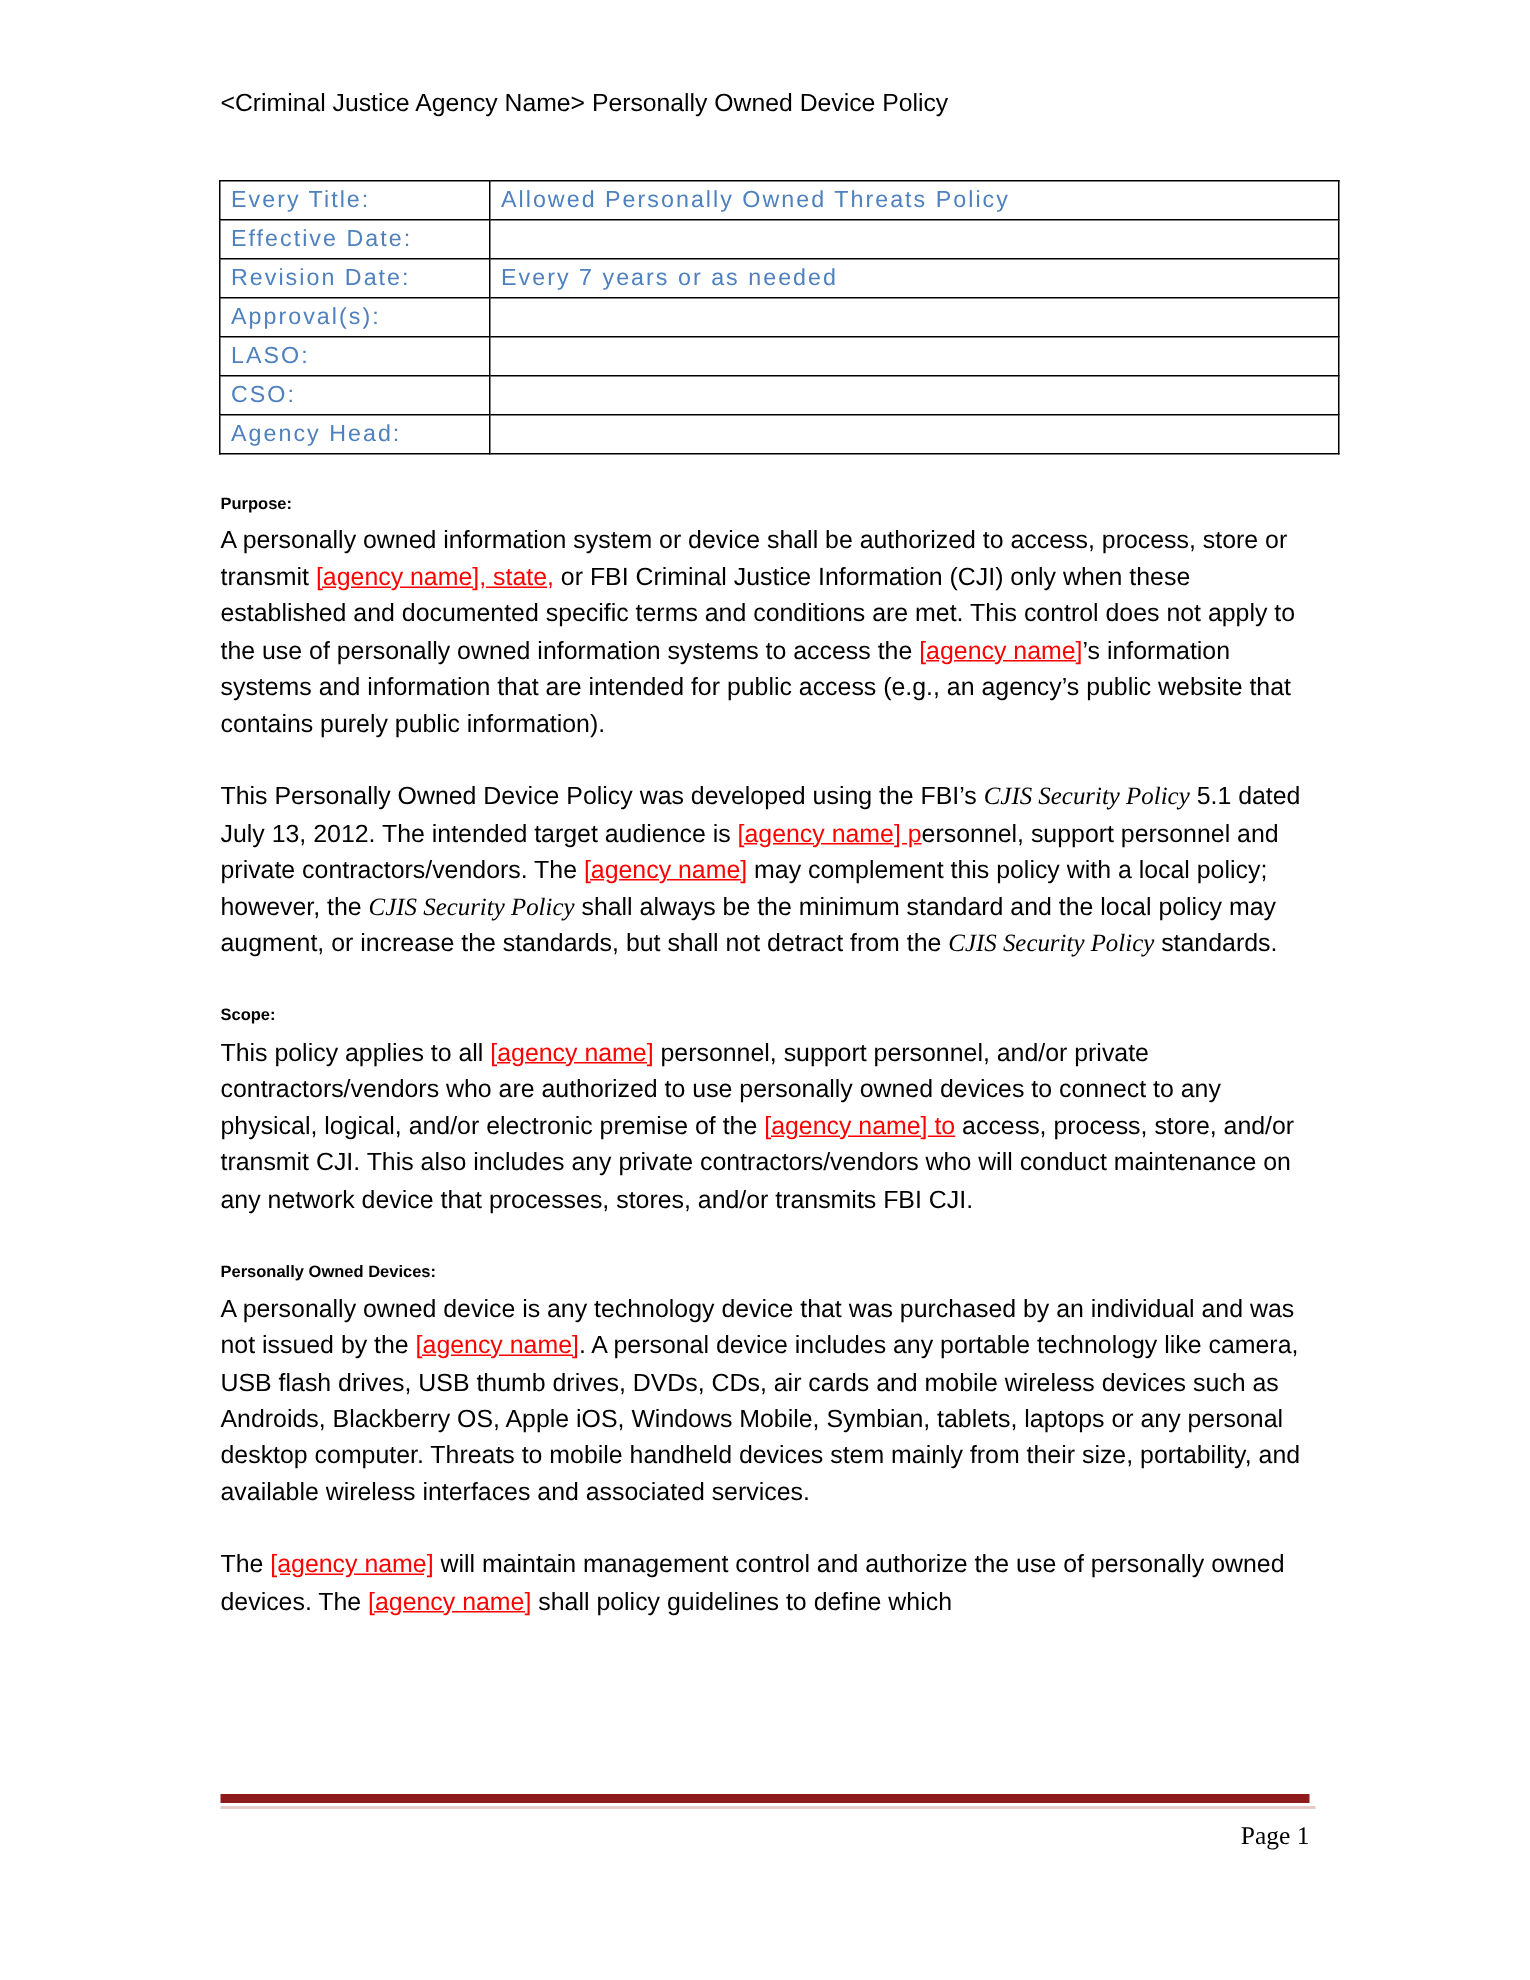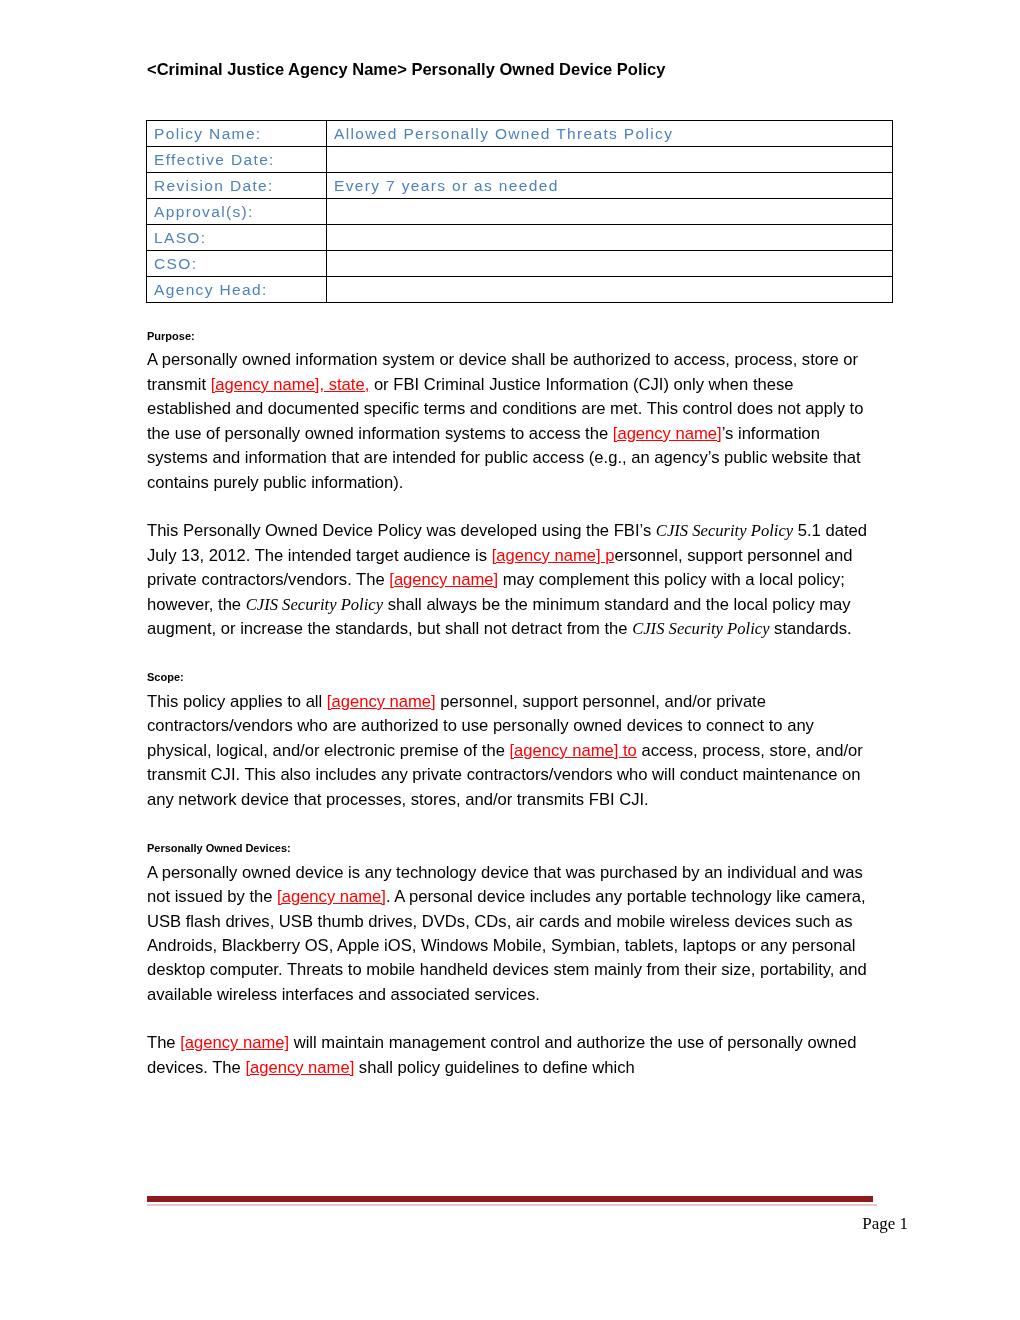--- a/index.html
+++ b/index.html
@@ -25,21 +25,20 @@
   
   .doc-header {
     position: absolute;
     left: 147px;
     top: 58px;
     width: 740px;
     font-size: 16.5px;
     line-height: 22px;
     color: #000;
     white-space: nowrap;
-    font-weight: bold;
   }
 
   
   .info-table {
     position: absolute;
     left: 146px;
     top: 120px;
     width: 730px;
     border-collapse: collapse;
     table-layout: fixed;
@@ -108,34 +107,33 @@
   .footer-page {
     position: absolute;
     left: 0;
     top: 1213px;
     width: 873px;
     text-align: right;
     font-family: "Liberation Serif", serif;
     font-size: 17px;
     line-height: 22px;
     color: #000;
-    padding-left: 35px;
   }
 </style>
 </head>
 <body>
 
 <div class="page">
 
   <div class="doc-header">&lt;Criminal Justice Agency Name&gt; Personally Owned Device Policy</div>
 
   <table class="info-table">
     <tbody>
       <tr>
-        <td class="label">Policy Name:</td>
+        <td class="label">Every Title:</td>
         <td class="value">Allowed Personally Owned Threats Policy</td>
       </tr>
       <tr>
         <td class="label">Effective Date:</td>
         <td class="value"></td>
       </tr>
       <tr>
         <td class="label">Revision Date:</td>
         <td class="value">Every 7 years or as needed</td>
       </tr>

